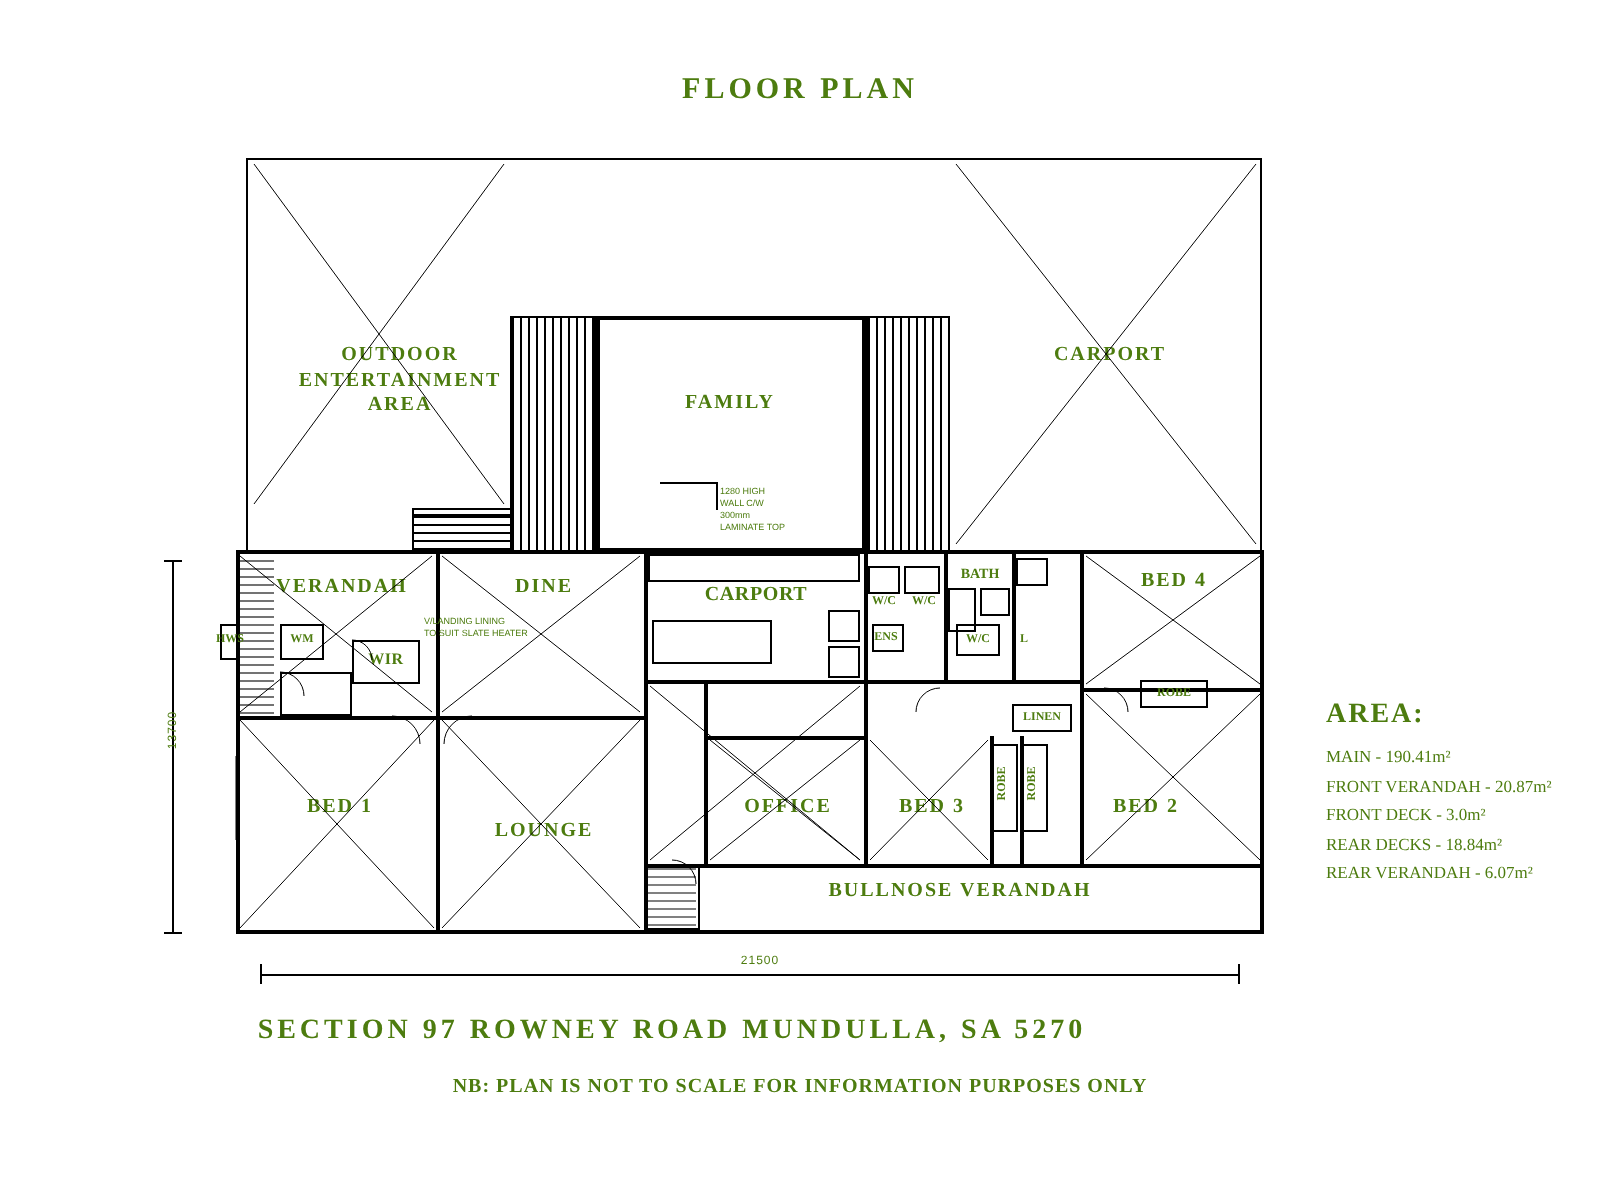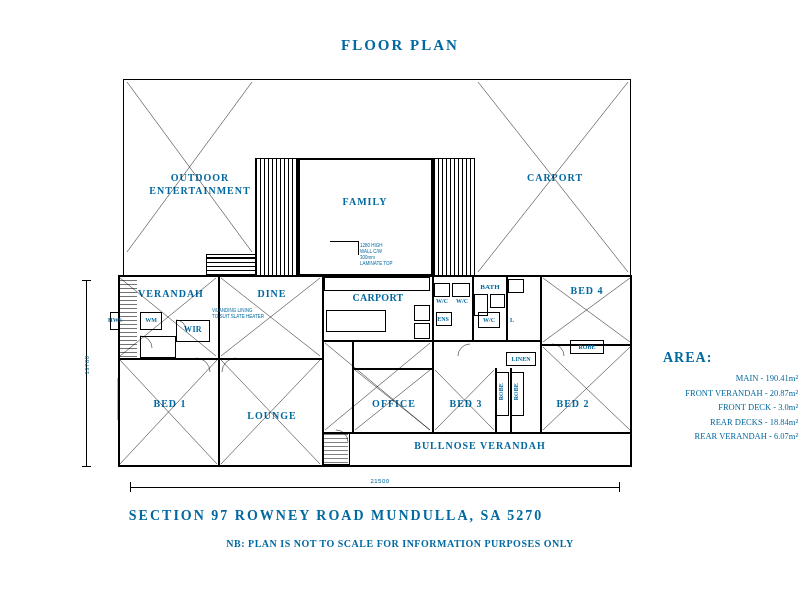--- a/index.html
+++ b/index.html
@@ -6,21 +6,21 @@
     margin: 0;
     padding: 0;
     background: #ffffff;
   }
   #page {
     position: relative;
     width: 800px;
     height: 600px;
     background: #ffffff;
     font-family: "Liberation Sans", sans-serif;
-    color: #0369a1;
+    color: #4d7c0f;
     overflow: hidden;
   }
   .abs { position: absolute; }
   .ttl {
     font-family: "Liberation Serif", serif;
     font-weight: bold;
     letter-spacing: 2px;
   }
 
   
@@ -68,21 +68,21 @@
   .rlabel.sm { font-size: 8px; letter-spacing: .3px; }
   .rlabel.xs { font-size: 6px; letter-spacing: 0; font-weight: bold; }
   .rlabel.md { font-size: 10px; }
 
   
   #area-block {
     left: 663px; top: 350px; width: 135px;
     font-family: "Liberation Serif", serif;
   }
   #area-title { font-size: 14px; font-weight: bold; letter-spacing: 1px; margin-bottom: 7px;}
-  .area-row { font-size: 8.5px; margin-bottom: 4.5px; white-space: nowrap; text-align: right; }
+  .area-row { font-size: 8.5px; margin-bottom: 4.5px; white-space: nowrap; }
 
   
   .dimtext {
     font-family: "Liberation Sans", sans-serif;
     font-size: 6px;
     letter-spacing: .5px;
   }
   #dim-left-line { left: 86px; top: 280px; width: 1px; height: 186px; }
   #dim-left-t1 { left: 82px; top: 280px; width: 9px; height: 1px; }
   #dim-left-t2 { left: 82px; top: 466px; width: 9px; height: 1px; }
@@ -124,20 +124,21 @@
 
   <div class="abs hatch-v box" style="left:433px;top:158px;width:42px;height:118px;"></div>
 
   <div class="abs hatch-h box" style="left:206px;top:258px;width:50px;height:18px;"></div>
 
   <div class="abs box" style="left:206px;top:254px;width:50px;height:4px;"></div>
 
   <div class="abs rlabel md" style="left:120px;top:172px;width:160px;">
     <div>OUTDOOR</div>
     <div>ENTERTAINMENT</div>
+    <div>AREA</div>
   </div>
   <div class="abs rlabel md" style="left:490px;top:172px;width:130px;">CARPORT</div>
   <div class="abs rlabel md" style="left:310px;top:196px;width:110px;">FAMILY</div>
 
   <div class="abs" style="left:360px;top:243px;width:70px;font-size:4.5px;line-height:1.35;font-family:'Liberation Sans',sans-serif;">
     <div>1280 HIGH</div>
     <div>WALL C/W</div>
     <div>300mm</div>
     <div>LAMINATE TOP</div>
   </div>

